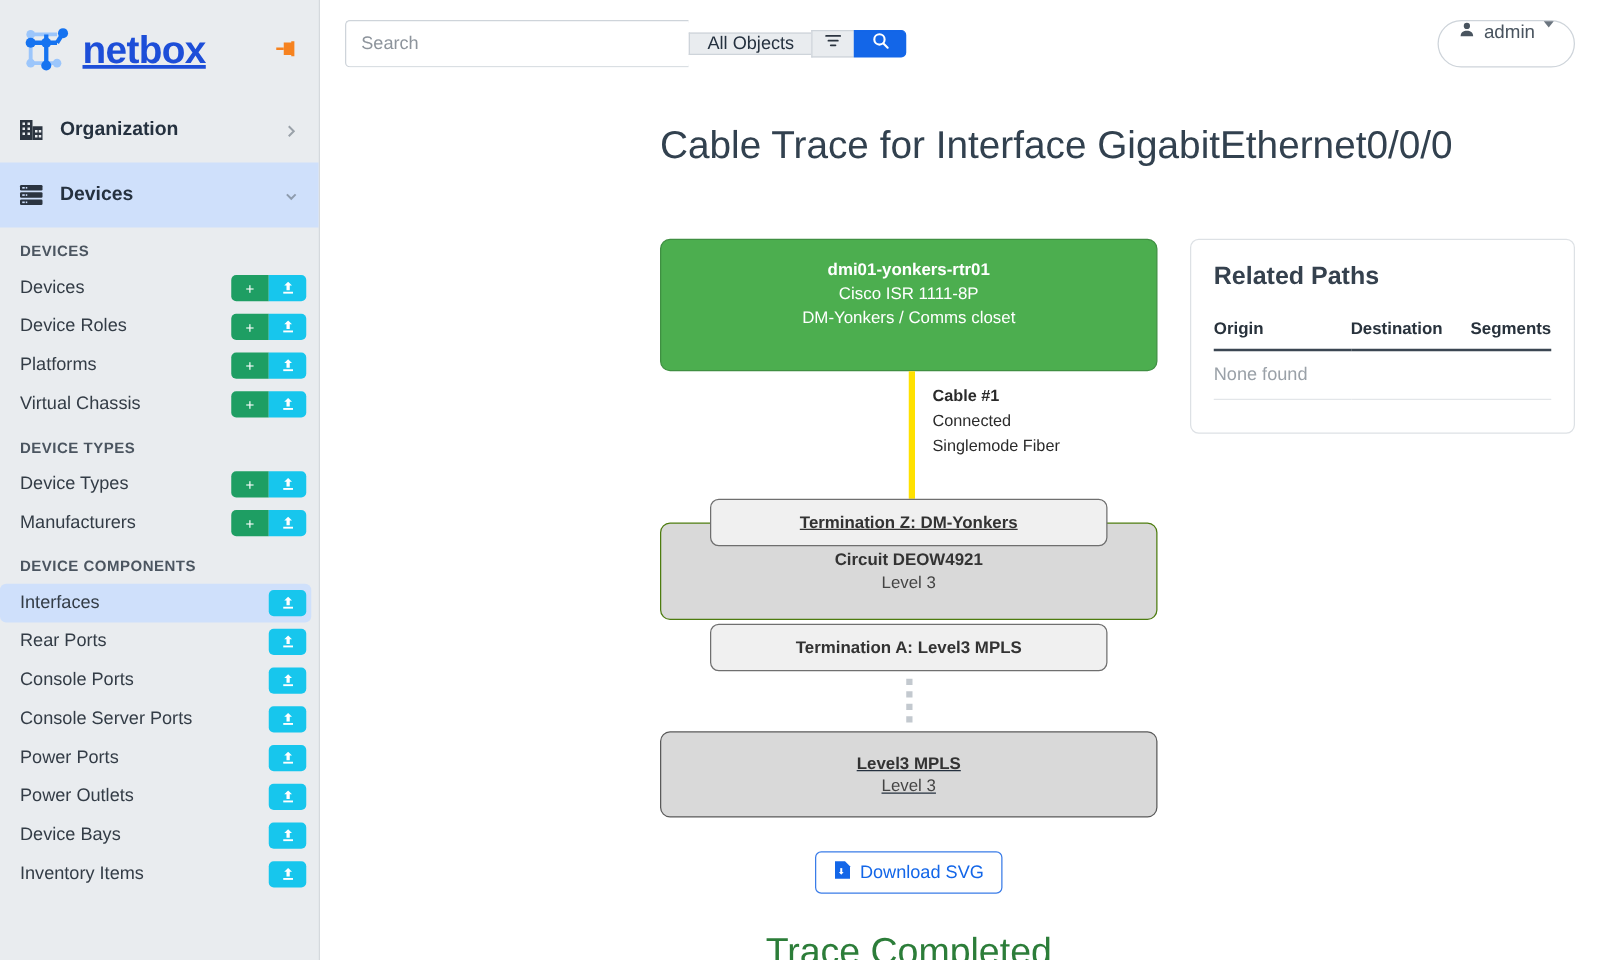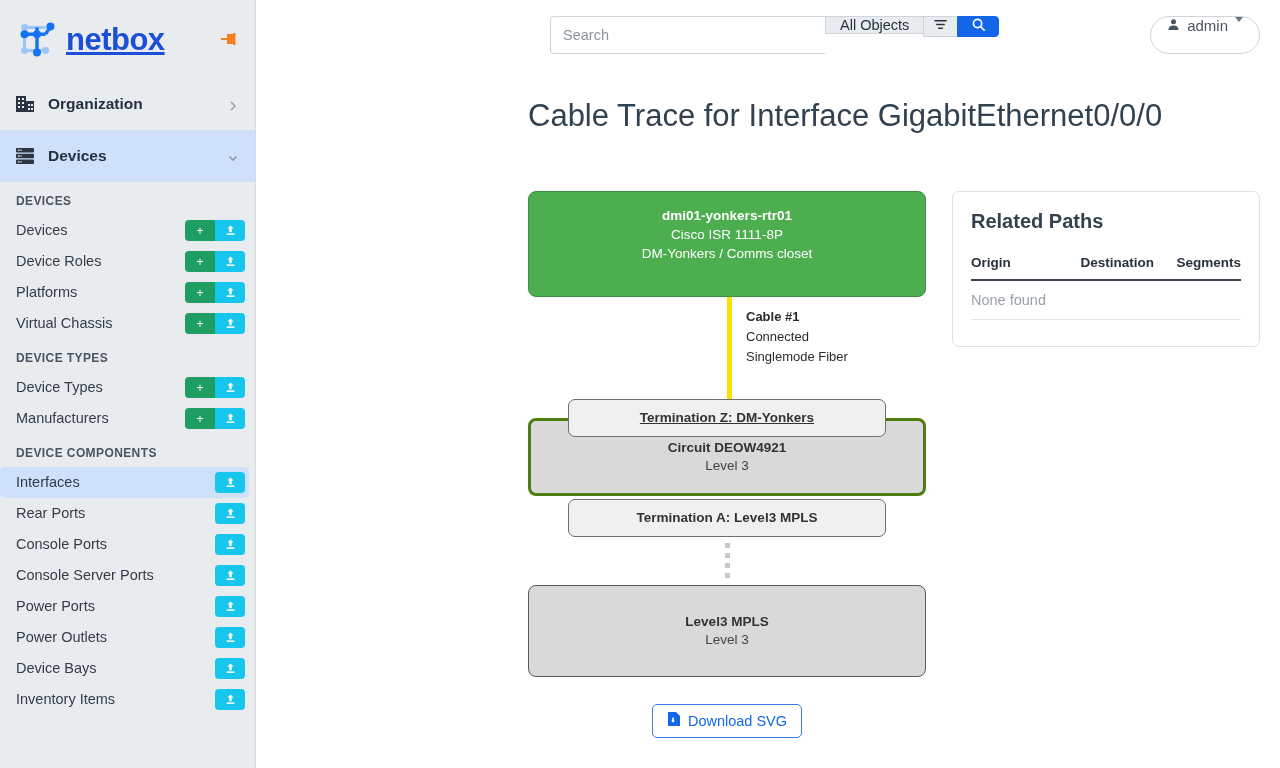--- a/index.html
+++ b/index.html
@@ -72,22 +72,21 @@
   .mini-btn svg { width: 11px; height: 11px; display: block; }
 
   
   .main { flex: 1 1 auto; height: 768px; position: relative; background: #fff; overflow: hidden; }
 
   .topbar {
     height: 70px; display: flex; align-items: center;
     padding: 0 20px;
   }
   .search-wrap {
-    display: flex; align-items: flex-start;
-    margin-left: 274px;
+    display: flex; align-items: center;
     height: 38px;
   }
   .search-input {
     width: 275px; height: 38px;
     border: 1px solid #ced4da; border-right: none;
     border-radius: 4px 0 0 4px;
     padding: 0 12px; font-size: 14.5px;
     color: #25313f; background: #fff;
     outline: none;
     font-family: "Liberation Sans", sans-serif;
@@ -169,38 +168,38 @@
   .cable-meta {
     position: absolute; left: 218px; top: 10px;
     text-align: left; font-size: 13px; color: #2b2b2b; line-height: 1.55;
   }
   .cable-meta .c1 { font-weight: 700; }
 
   .circuit-wrap { position: relative; }
   .circuit-box {
     position: absolute; left: 0; right: 0; top: 19px;
     height: 78px;
-    background: #d9d9d9; border: 3px solid #4d7c0f; border-radius: 8px;
+    background: #d9d9d9; border: 1px solid #4d7c0f; border-radius: 8px;
     display: flex; flex-direction: column; align-items: center; justify-content: center;
     gap: 3px; z-index: 1;
   }
   .circuit-box .c1 { font-size: 13.5px; font-weight: 700; color: #333; }
   .circuit-box .c2 { font-size: 13.5px; color: #444; }
   .termz { position: relative; z-index: 3; text-decoration: underline; }
   .terma { position: relative; z-index: 3; margin-top: 62px; }
 
   .dots {
     height: 48px; display: flex; flex-direction: column;
     align-items: center; justify-content: center; gap: 5px;
   }
   .dots i { display: block; width: 5px; height: 5px; background: #c3c9cf; }
 
   .node-provider {
-    height: 92px; background: #d9d9d9; border: 1px solid #5a5a5a; border-radius: 8px;
-    display: flex; flex-direction: column; align-items: center; justify-content: center; gap: 3px;
+    height: 69px; background: #d9d9d9; border: 1px solid #5a5a5a; border-radius: 8px;
+    display: flex; flex-direction: column; align-items: center; justify-content: center; gap: 3px; text-decoration: underline;
   }
   .node-provider .p1 { font-size: 13.5px; font-weight: 700; color: #333; }
   .node-provider .p2 { font-size: 13.5px; color: #444; }
 
   .dl-wrap { display: flex; justify-content: center; margin-top: 27px; }
   .dl-btn {
     display: inline-flex; align-items: center; gap: 7px;
     height: 34px; padding: 0 14px;
     border: 1px solid #3a7ce8; border-radius: 5px;
     color: #1366e8; background: #fff; font-size: 14.5px; cursor: pointer;

